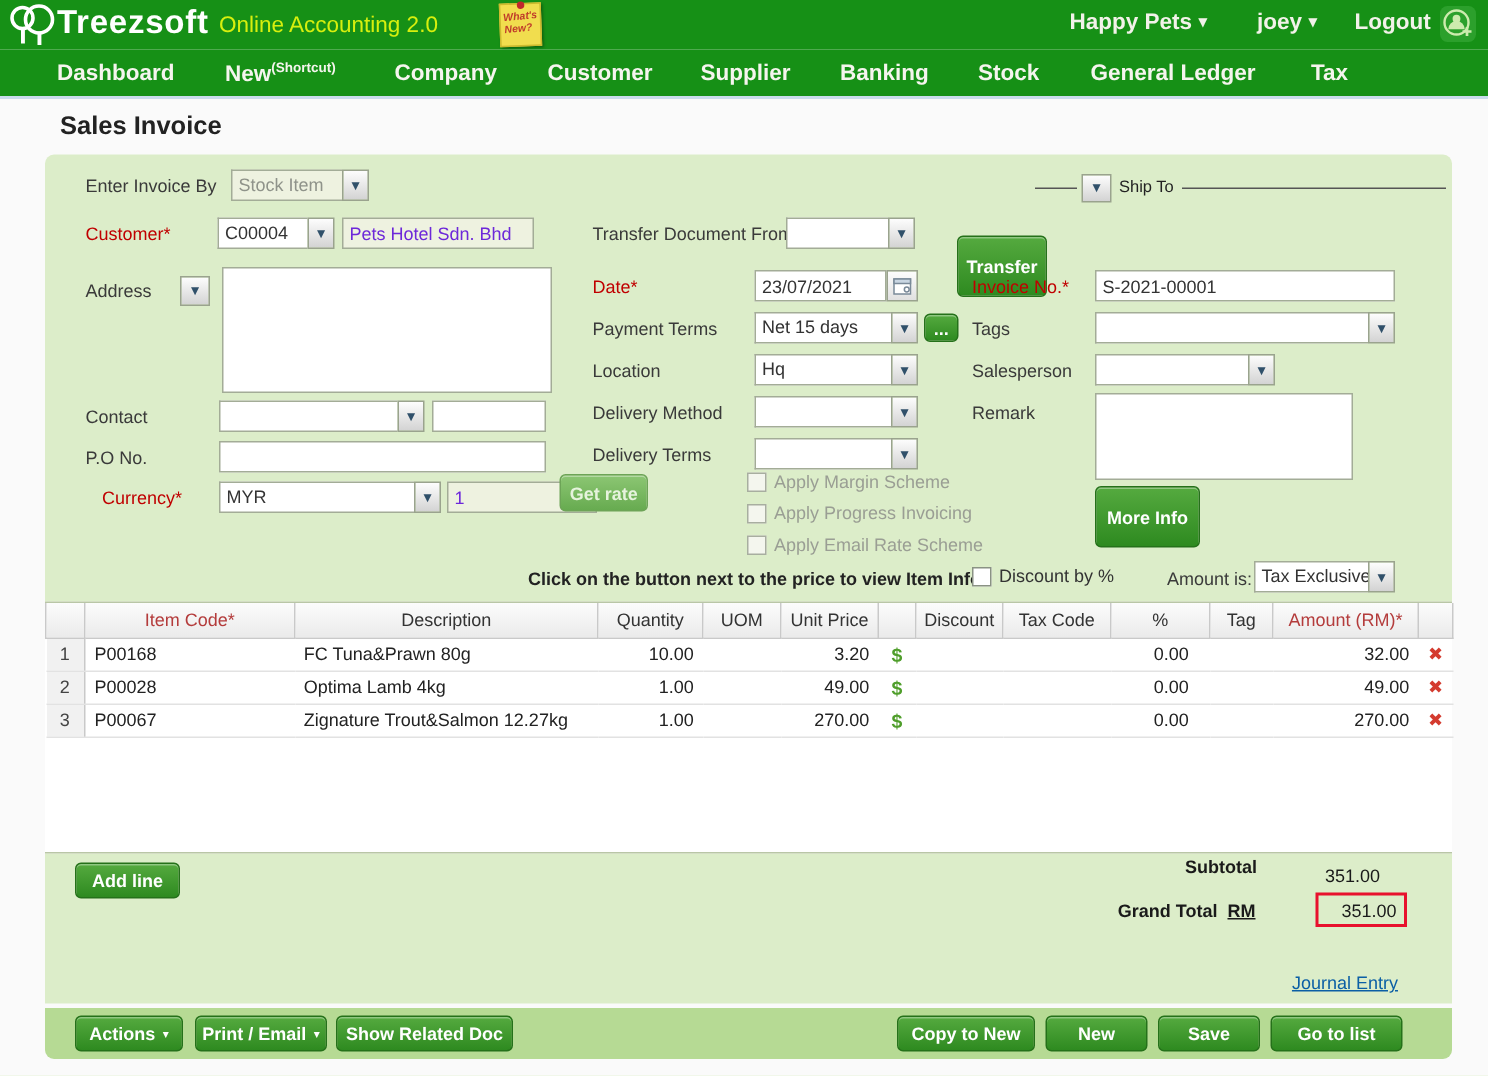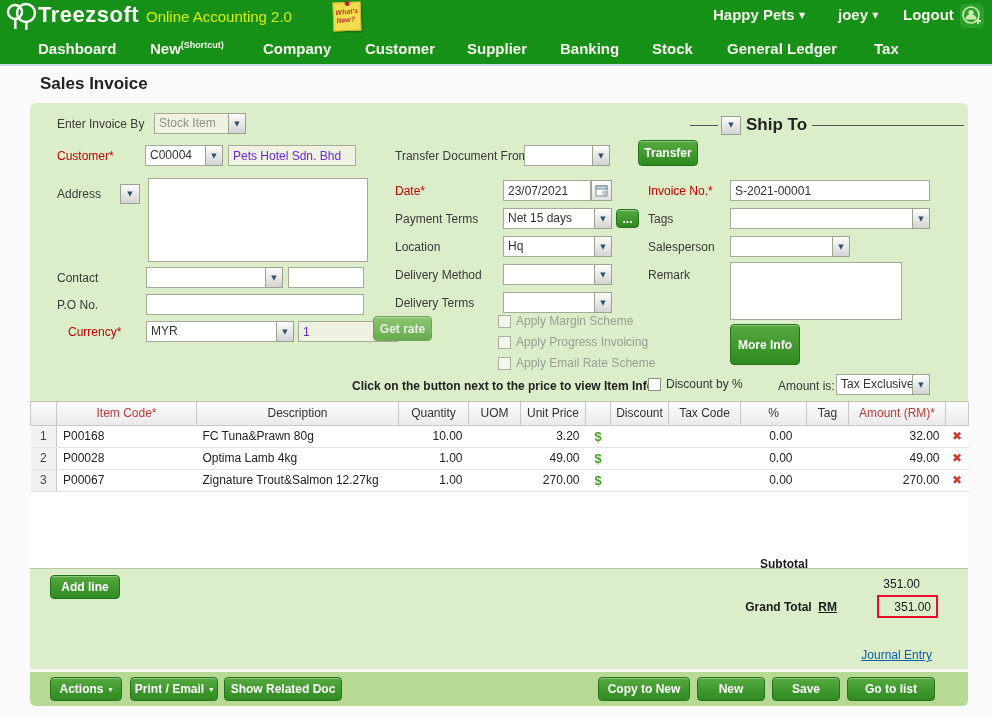--- a/index.html
+++ b/index.html
@@ -60,21 +60,21 @@
   .xdel { color:#d43b2f; font-weight:bold; font-size:12px; font-family:"DejaVu Sans", sans-serif; cursor:pointer; }
 
   .tot-lbl { position:absolute; font-size:12px; font-weight:bold; color:#1a1a1a; text-align:right; }
   .tot-val { position:absolute; font-size:12px; color:#1a1a1a; text-align:right; }
   .gt-box { position:absolute; border:2px solid #e8112d; background:#dcedc9; display:flex; align-items:center; justify-content:flex-end; padding-right:5px; font-size:12px; color:#1a1a1a; }
   .link { position:absolute; font-size:12px; color:#0b5fa5; text-decoration:underline; cursor:pointer; text-align:right; }
 
   .ship-wrap { position:absolute; left:660px; top:12px; width:274px; height:20px; display:flex; align-items:center; }
   .ship-wrap .dash { width:28px; height:1px; background:#555; }
   .ship-wrap .sbtn { width:20px; height:19px; margin:0 3px; background:linear-gradient(#fdfdfd,#d3d3d3); border:1px solid #9aa38e; display:flex; align-items:center; justify-content:center; font-size:7px; color:#30506a; font-family:"DejaVu Sans", sans-serif; cursor:pointer; }
-  .ship-wrap .stxt { font-size:17px; font-weight:bold; color:#222; margin:0 5px 0 2px; }
+  .ship-wrap .stxt { font-size:11px; font-weight:normal; color:#222; margin:0 5px 0 2px; }
   .ship-wrap .flexline { flex:1; height:1px; background:#555; }
 
   .cal-btn { position:absolute; width:21px; height:21px; background:linear-gradient(#fdfdfd,#e0e0e0); border:1px solid #9aa38e; display:flex; align-items:center; justify-content:center; cursor:pointer; }
 </style>
 </head>
 <body>
 
 <div class="screen">
 
   <div class="topbar">
@@ -142,21 +142,21 @@
     <div class="combo" style="left:115px;top:42px;width:78px;">
       <span class="txt">C00004</span>
         <span class="arw">▼</span>
     </div>
     <input class="input disabled" style="left: 198px; top: 42px; width: 128px;" readonly="" value="Pets Hotel Sdn. Bhd">
     <span class="lbl" style="left:365px;top:46px;">Transfer Document From</span>
     <div class="combo" style="left:494px;top:42px;width:86px;">
       <span class="txt"></span>
         <span class="arw">▼</span>
     </div>
-    <div class="btn" style="left:608px;top:37px;width:60px;height:26px;">Transfer</div>
+    <div class="btn" style="left:608px;top:54px;width:60px;height:41px;">Transfer</div>
 
     <span class="lbl" style="left:27px;top:84px;">Address</span>
     <span class="arw-btn" style="left:90px;top:81px;">
         <span>▼</span>
       </span>
     <textarea class="tarea" style="left: 118px; top: 75px; width: 220px; height: 84px;"></textarea>
 
     <span class="lbl" style="left:27px;top:168px;">Contact</span>
     <div class="combo" style="left:116px;top:164px;width:137px;">
       <span class="txt"></span>
@@ -326,21 +326,21 @@
           <td class="r" style="padding-right:14px;">0.00</td>
           <td></td>
           <td class="r">270.00</td>
           <td class="c"><span class="xdel">✖</span></td>
         </tr>
       </tbody>
         </table>
     </div>
 
     <div class="btn" style="left:20px;top:472px;width:70px;height:24px;">Add line</div>
-    <span class="tot-lbl" style="left:700px;top:454px;width:108px;text-align:center;">Subtotal</span>
+    <span class="tot-lbl" style="left:700px;top:468px;width:108px;">Subtotal</span>
     <span class="tot-val" style="left:790px;top:474px;width:100px;">351.00</span>
     <span class="tot-lbl" style="left:640px;top:497px;width:167px;"><span>Grand Total</span>&nbsp;&nbsp;<span style="text-decoration:underline;">RM</span></span>
     <div class="gt-box" style="left:847px;top:492px;width:61px;height:23px;">
         <span>351.00</span>
       </div>
     <span class="link" style="left:800px;top:545px;width:102px;">Journal Entry</span>
   </div>
 
   <div class="footer-strip">
     <div class="btn" style="left:20px;top:5px;width:72px;height:24px;">

